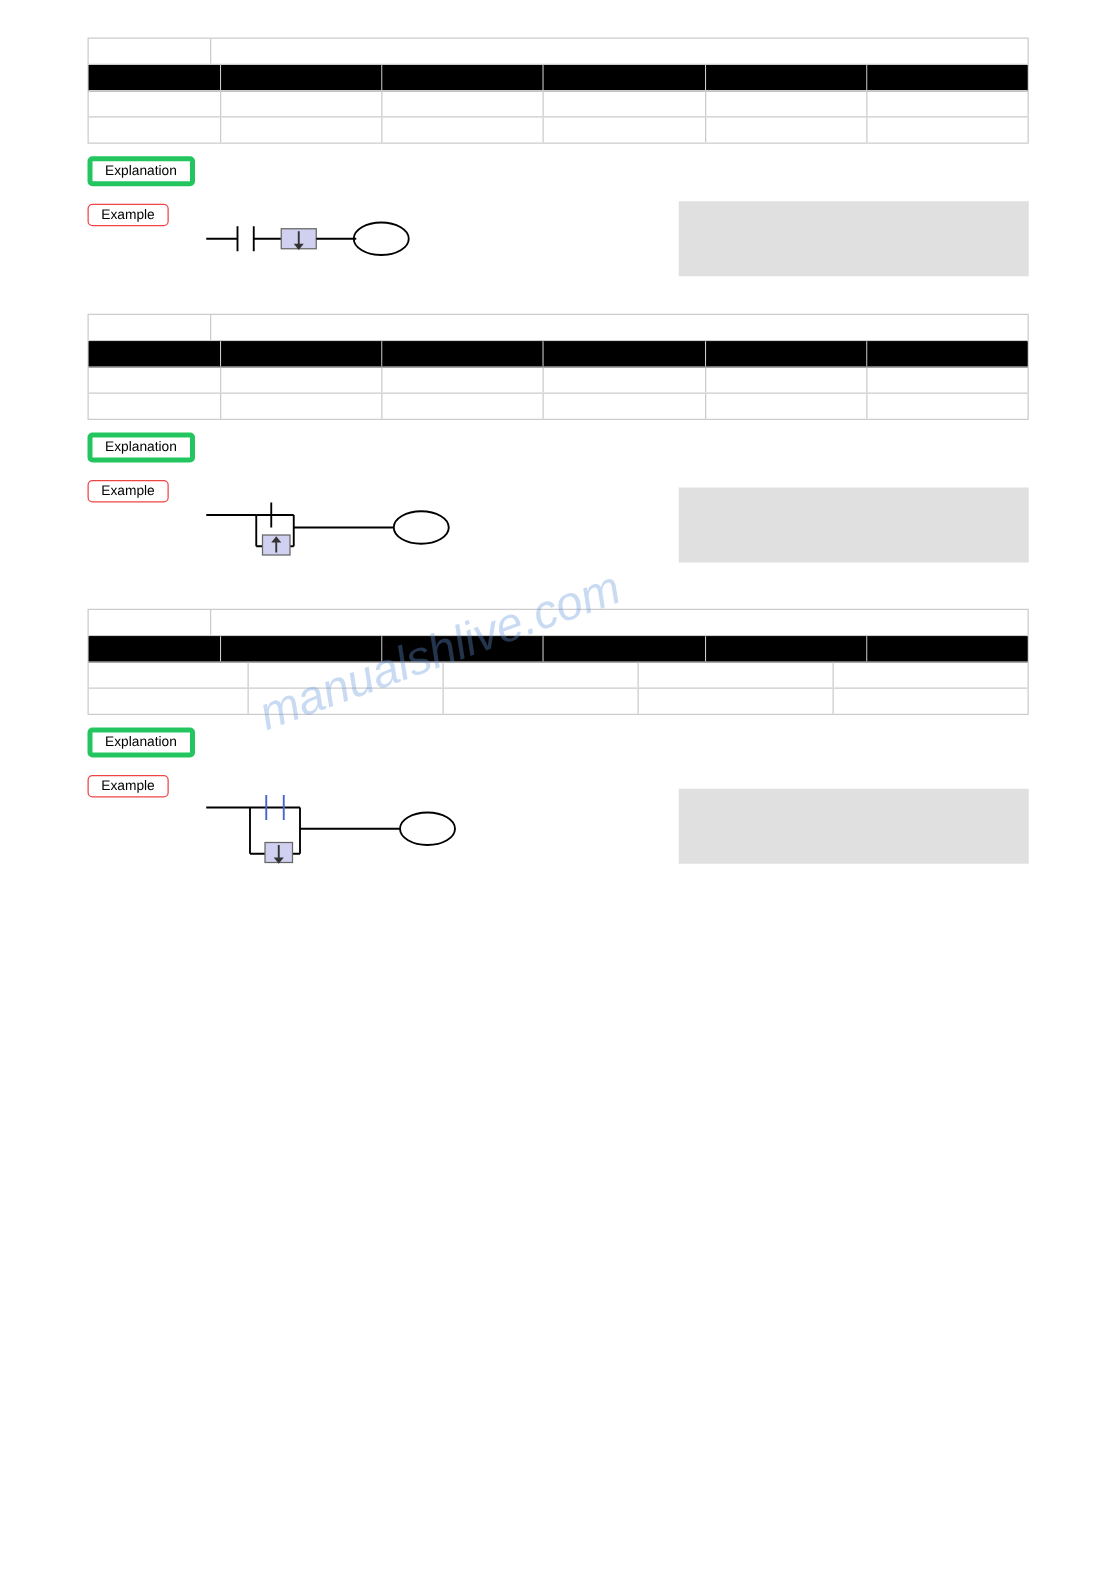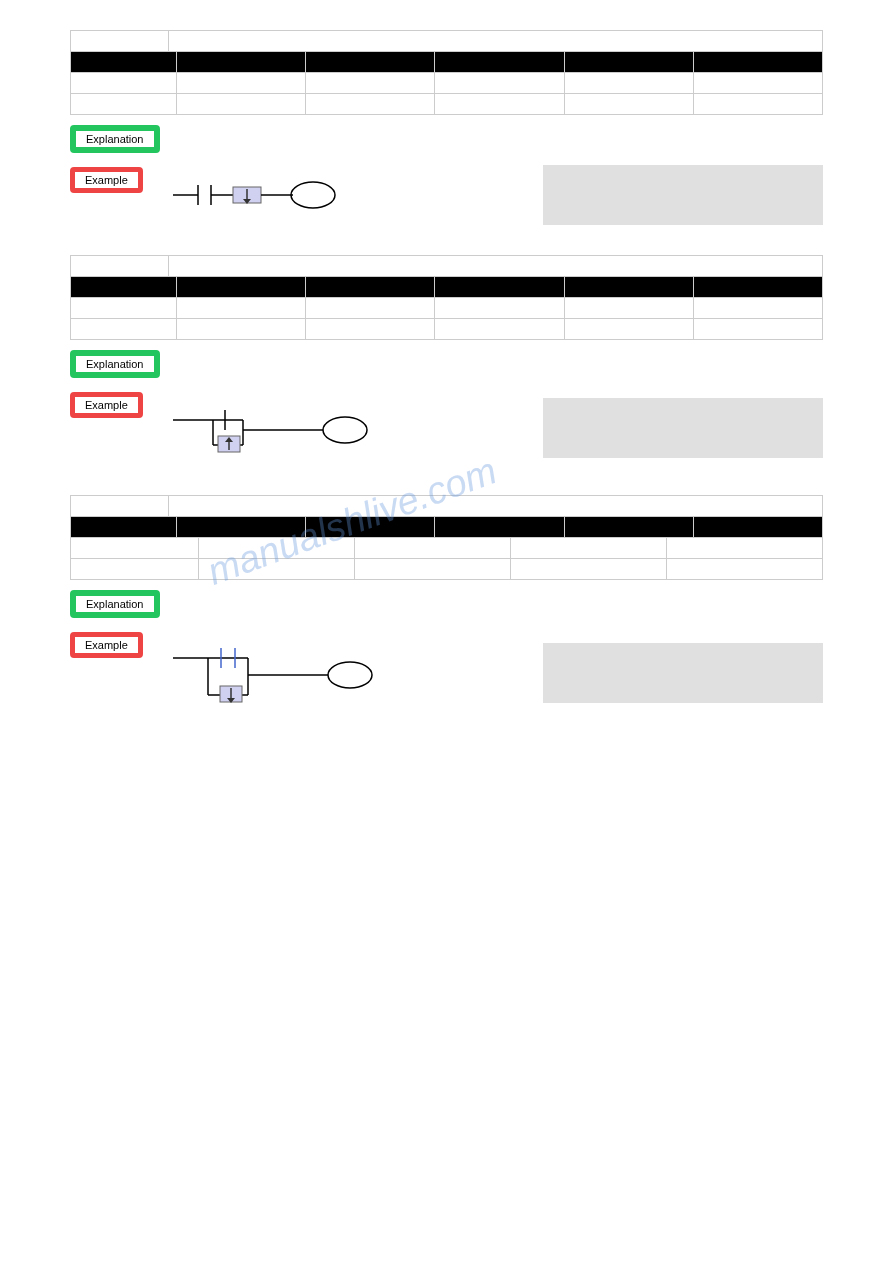--- a/index.html
+++ b/index.html
@@ -59,39 +59,39 @@
       min-height: 20px;
     }
 
     .top-row-cell.full {
       flex: 6;
       border-right: none;
     }
 
     .btn-label {
       display: inline-block;
-      border: 6px solid #22c55e;
+      border: 4px solid #22c55e;
       border-radius: 4px;
       padding: 2px 10px;
       font-size: 11px;
       background: #fff;
       cursor: pointer;
       margin-bottom: 6px;
       margin-right: 4px;
     }
 
     .diagram-area {
       display: flex;
       align-items: flex-start;
       margin-bottom: 6px;
     }
 
     .diagram-example-label {
       display: inline-block;
-      border: 5px solid #ef4444;
+      border: 1px solid #ef4444;
       border-radius: 4px;
       padding: 2px 10px;
       font-size: 11px;
       background: #fff;
       margin-right: 20px;
       margin-top: 2px;
     }
 
     .diagram-svg-area {
       flex: 1;

